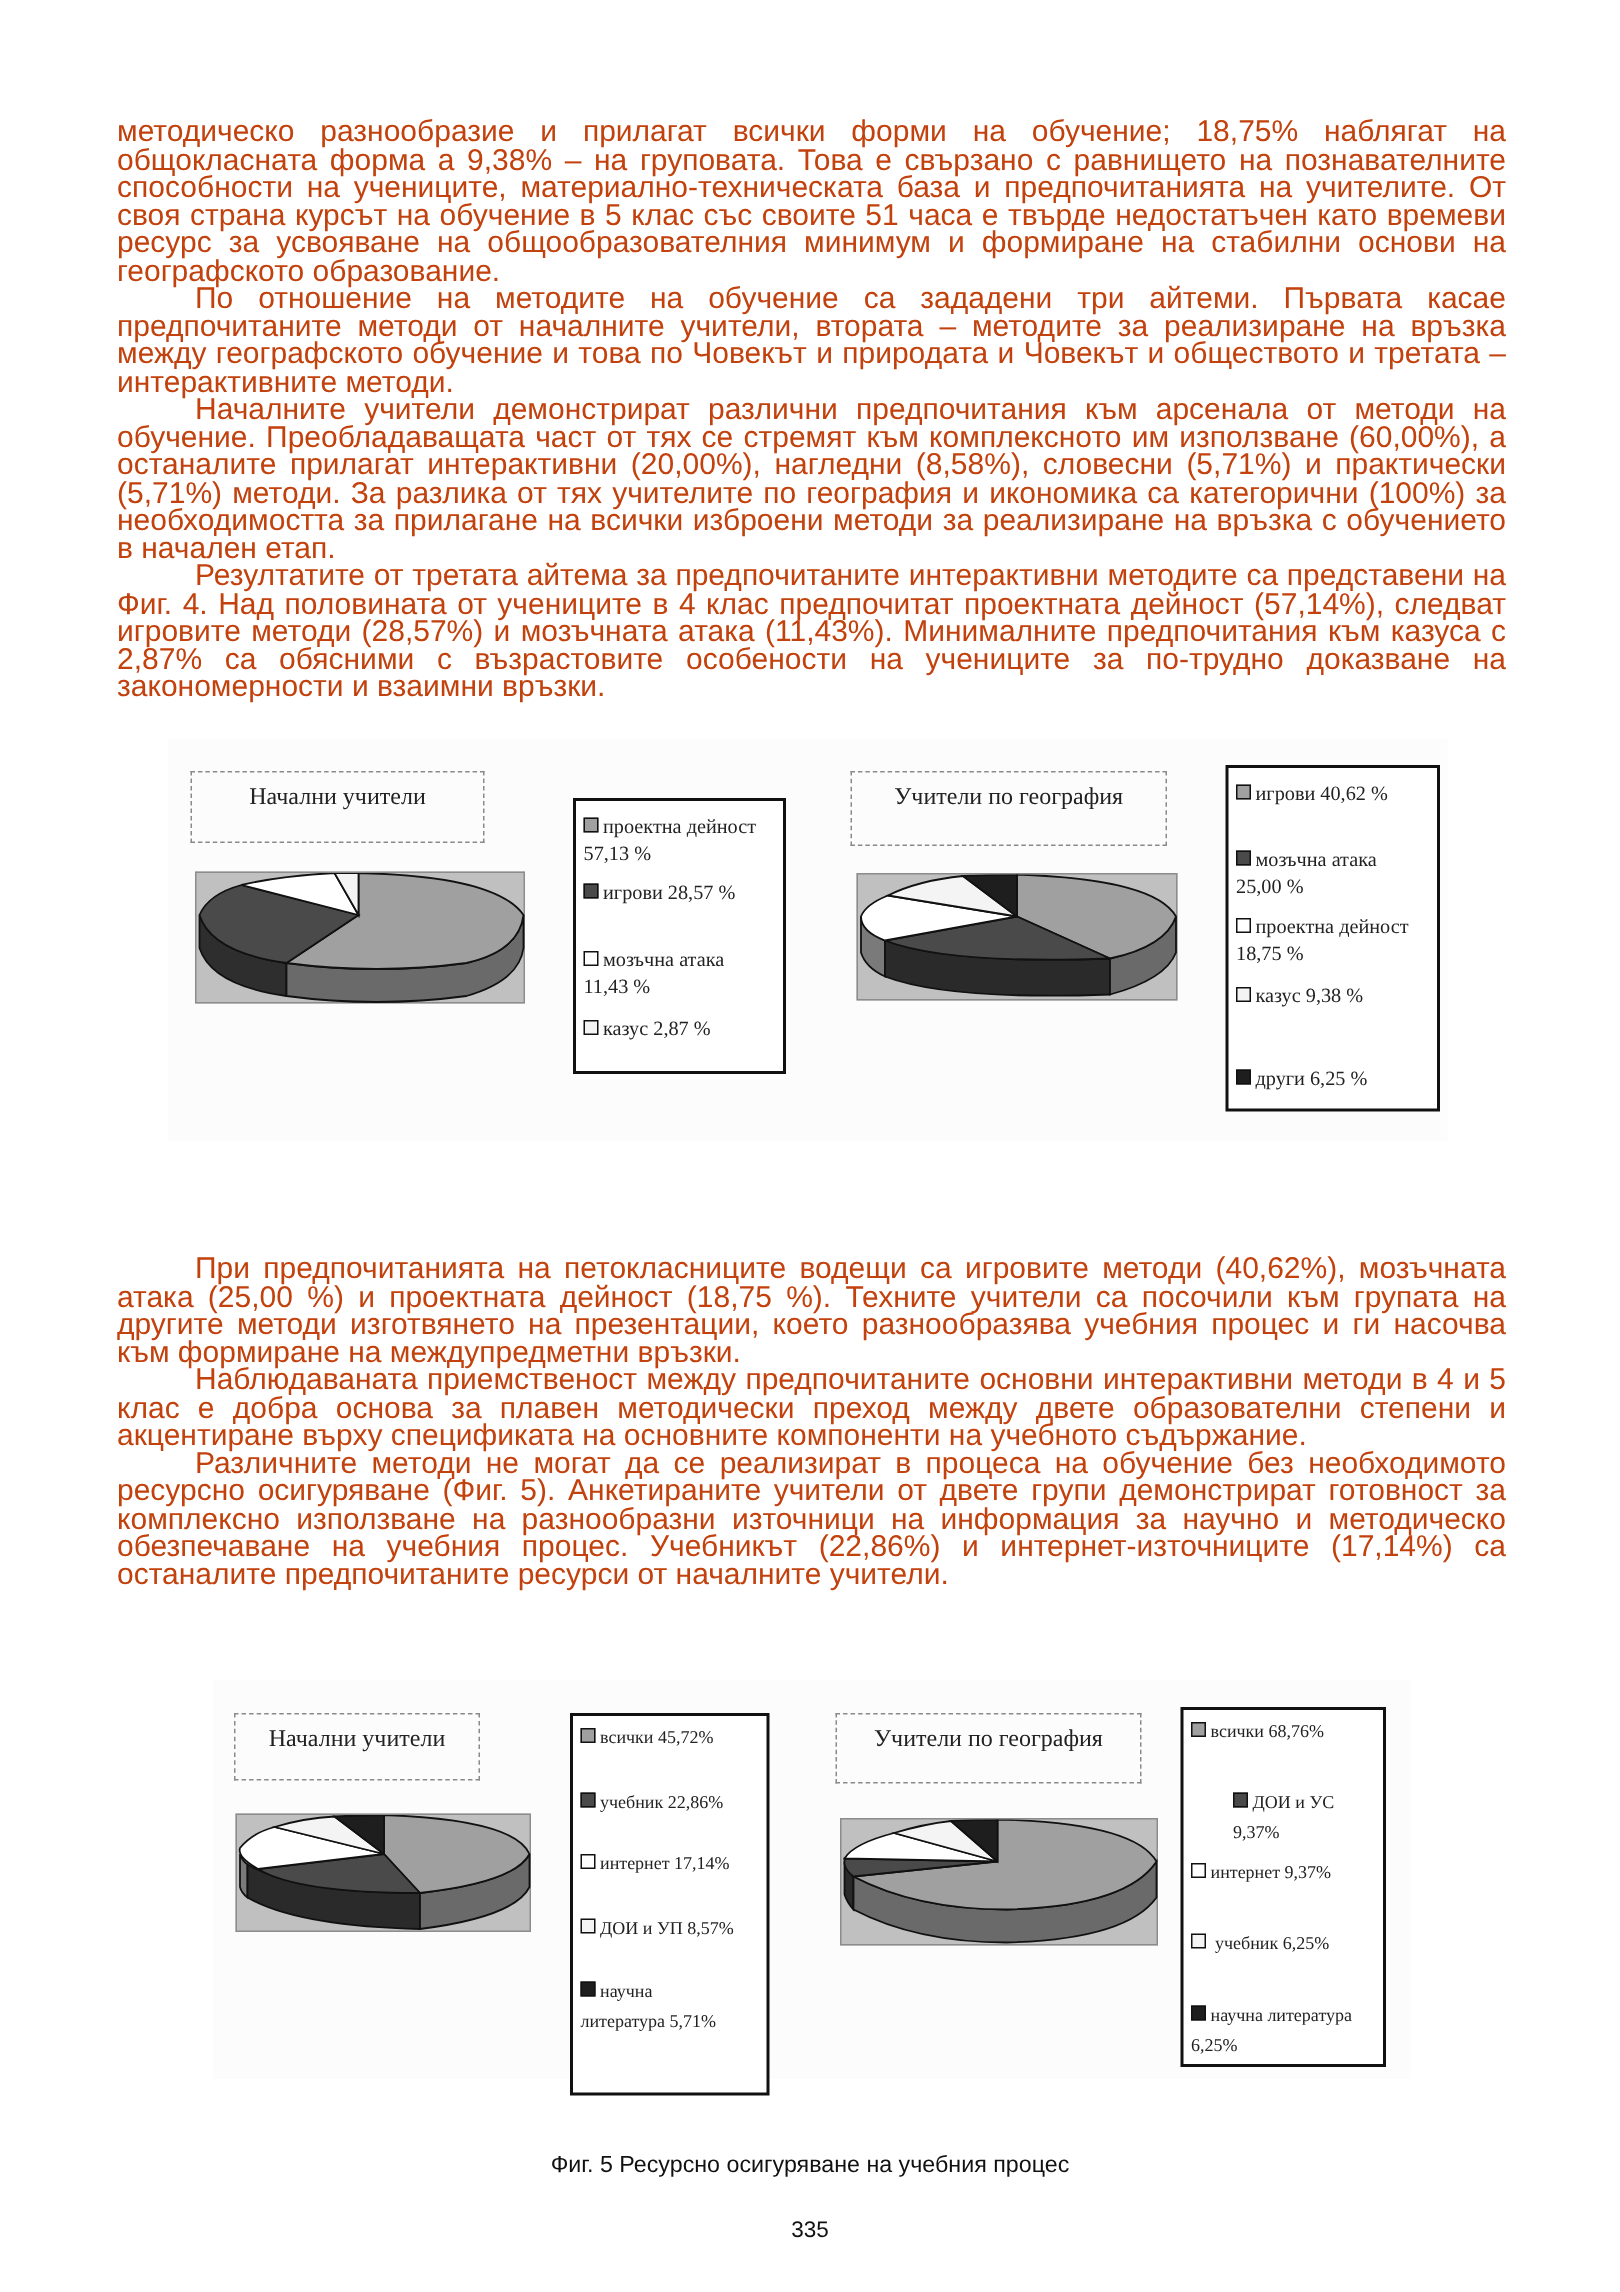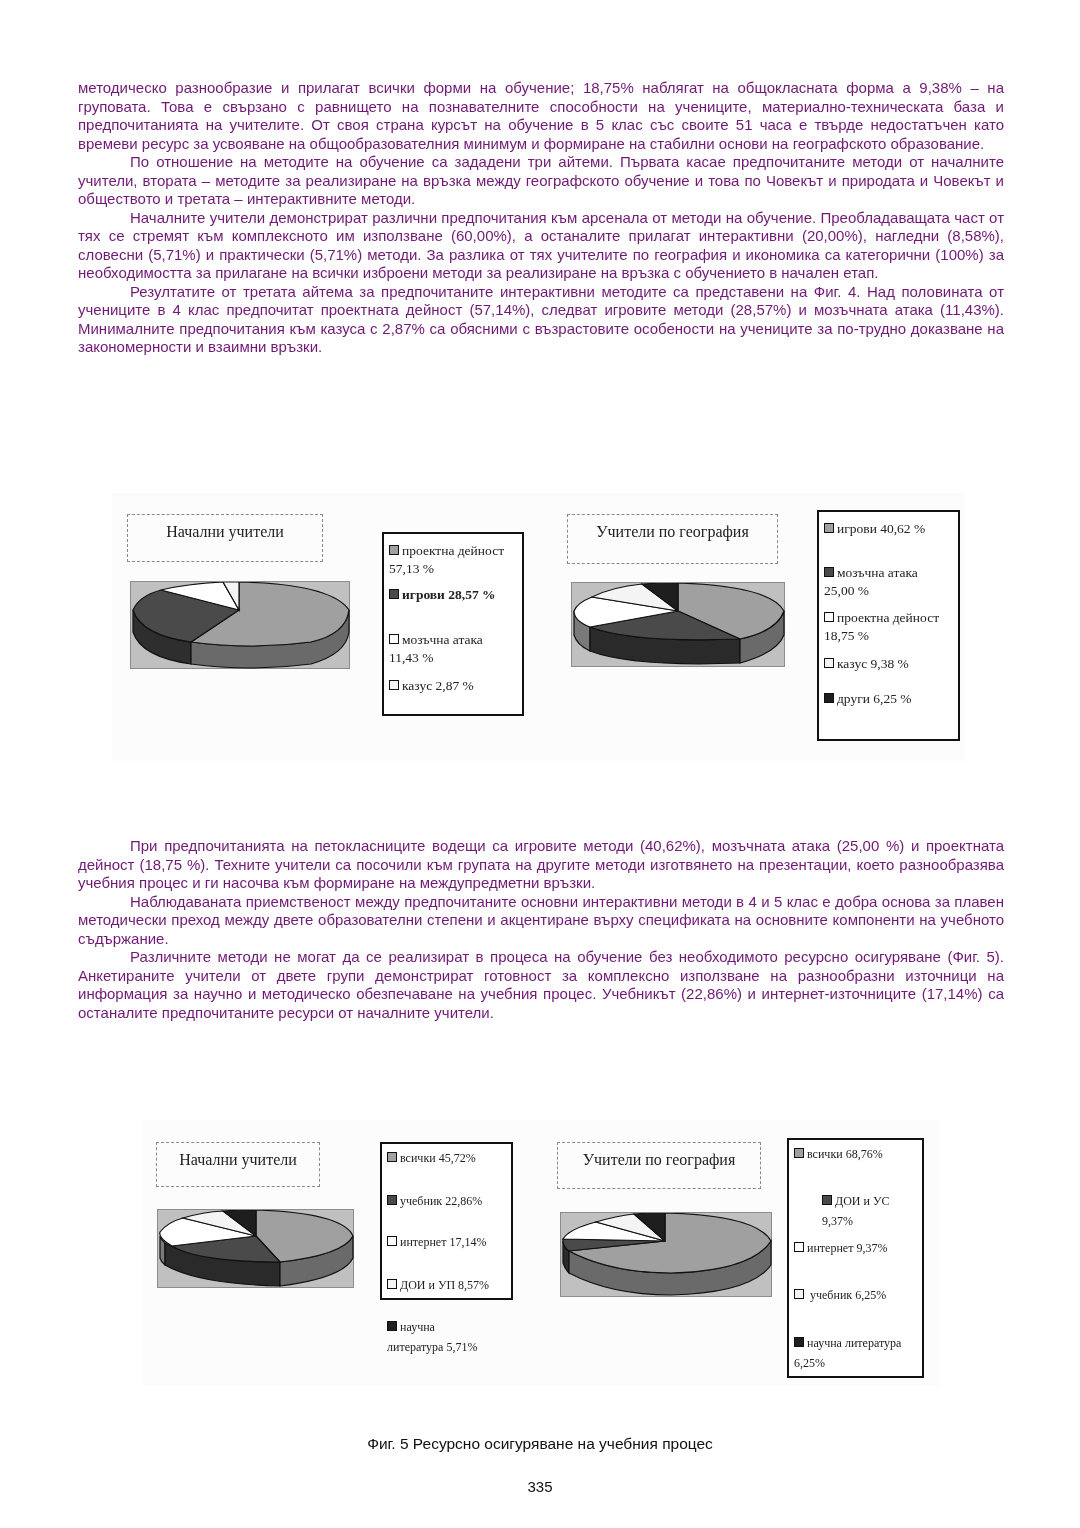--- a/index.html
+++ b/index.html
@@ -3,23 +3,23 @@
 <meta charset="utf-8">
 <style>
   html, body { margin: 0; padding: 0; background: #ffffff; }
   body { width: 1080px; height: 1528px; position: relative; overflow: hidden; }
   .page { position: absolute; left: 0; top: 0; width: 1080px; height: 1528px; }
   .body-text {
     position: absolute;
     left: 78px;
     width: 926px;
     font-family: "Liberation Sans", sans-serif;
-    font-size: 15px;
+    font-size: 20px;
     line-height: 18.5px;
-    color: #701a75;
+    color: #c2410c;
     text-align: justify;
   }
   .body-text p { margin: 0; text-indent: 52px; }
   .body-text p.noindent { text-indent: 0; }
   #block1 { top: 79px; }
   #block2 { top: 837px; }
 
   .figure-panel {
     position: absolute;
     background: #fcfcfc;
@@ -95,21 +95,21 @@
 
         <path d="M108 28 L108 0 Q200 2 218 28 Q215 52 180 60 Q120 68 60 60 Z" fill="#a0a0a0" stroke="#111" stroke-width="1.2"></path>
         <path d="M108 28 L60 60 Q10 53 2 28 Q8 14 30 8 Z" fill="#4a4a4a" stroke="#111" stroke-width="1.2"></path>
         <path d="M108 28 L30 8 Q55 2 92 0 Z" fill="#ffffff" stroke="#111" stroke-width="1.2"></path>
         <path d="M108 28 L92 0 L108 0 Z" fill="#f4f4f4" stroke="#111" stroke-width="1.2"></path>
       </svg>
     </div>
     <div class="legend" style="left:270px; top:39px; width:142px; height:184px;">
       <div class="legend-item" style="top:8px;"><span class="swatch" style="background:#a0a0a0"></span><span class="legend-text">проектна дейност
 57,13 %</span></div>
-      <div class="legend-item" style="top:52px;font-weight:bold;"><span class="swatch" style="background:#4a4a4a"></span><span class="legend-text">игрови 28,57 %</span></div>
+      <div class="legend-item" style="top:52px;"><span class="swatch" style="background:#4a4a4a"></span><span class="legend-text">игрови 28,57 %</span></div>
       <div class="legend-item" style="top:97px;"><span class="swatch" style="background:#ffffff"></span><span class="legend-text">мозъчна атака
 11,43 %</span></div>
       <div class="legend-item" style="top:143px;"><span class="swatch" style="background:#f4f4f4"></span><span class="legend-text">казус 2,87 %</span></div>
     </div>
 
     <div class="chart-title-box" style="left:455px; top:21px; width:211px; height:50px;">Учители по география</div>
     <div class="pie-plot" style="left:459px; top:89px; width:214px; height:85px;">
       <svg width="214" height="85" viewBox="0 0 214 85">
 
         <path d="M2 28 L2 52 Q5 62 18 68 L18 44 Q5 38 2 28 Z" fill="#7a7a7a" stroke="#111" stroke-width="1.2"></path>
@@ -123,21 +123,21 @@
         <path d="M106 28 L70 1 Q88 0 106 0 Z" fill="#1e1e1e" stroke="#111" stroke-width="1.2"></path>
       </svg>
     </div>
     <div class="legend" style="left:705px; top:17px; width:143px; height:231px;">
       <div class="legend-item" style="top:8px;"><span class="swatch" style="background:#a0a0a0"></span><span class="legend-text">игрови 40,62 %</span></div>
       <div class="legend-item" style="top:52px;"><span class="swatch" style="background:#4a4a4a"></span><span class="legend-text">мозъчна атака
 25,00 %</span></div>
       <div class="legend-item" style="top:97px;"><span class="swatch" style="background:#ffffff"></span><span class="legend-text">проектна дейност
 18,75 %</span></div>
       <div class="legend-item" style="top:143px;"><span class="swatch" style="background:#f4f4f4"></span><span class="legend-text">казус 9,38 %</span></div>
-      <div class="legend-item" style="top:178px;"><span class="swatch" style="background:#1e1e1e"></span><span class="legend-text">други 6,25 %</span></div>
+      <div class="legend-item" style="top:198px;"><span class="swatch" style="background:#1e1e1e"></span><span class="legend-text">други 6,25 %</span></div>
     </div>
   </div>
 
   <div class="body-text" id="block2">
     <p>При предпочитанията на петокласниците водещи са игровите методи (40,62%), мозъчната атака (25,00 %) и проектната дейност (18,75 %). Техните учители са посочили към групата на другите методи изготвянето на презентации, което разнообразява учебния процес и ги насочва към формиране на междупредметни връзки.</p>
     <p>Наблюдаваната приемственост между предпочитаните основни интерактивни методи в 4 и 5 клас е добра основа за плавен методически преход между двете образователни степени и акцентиране върху спецификата на основните компоненти на учебното съдържание.</p>
     <p>Различните методи не могат да се реализират в процеса на обучение без необходимото ресурсно осигуряване (Фиг. 5). Анкетираните учители от двете групи демонстрират готовност за комплексно използване на разнообразни източници на информация за научно и методическо обезпечаване на учебния процес. Учебникът (22,86%) и интернет-източниците (17,14%) са останалите предпочитаните ресурси от началните учители.</p>
   </div>
 
   <div class="figure-panel" id="fig5">
@@ -150,21 +150,21 @@
         <path d="M7 33 L7 55 Q40 74 122 76 L122 52 Q40 52 7 33 Z" fill="#2a2a2a" stroke="#111" stroke-width="1.2"></path>
         <path d="M122 52 L122 76 Q185 68 195 48 L195 26 Q185 45 122 52 Z" fill="#6a6a6a" stroke="#111" stroke-width="1.2"></path>
 
         <path d="M98 26 L98 0 Q185 3 195 26 Q185 45 122 52 Z" fill="#a0a0a0" stroke="#111" stroke-width="1.2"></path>
         <path d="M98 26 L122 52 Q40 52 14 36 Z" fill="#4a4a4a" stroke="#111" stroke-width="1.2"></path>
         <path d="M98 26 L14 36 Q0 28 2 22 Q10 12 25 8 Z" fill="#ffffff" stroke="#111" stroke-width="1.2"></path>
         <path d="M98 26 L25 8 Q45 2 65 1 Z" fill="#f4f4f4" stroke="#111" stroke-width="1.2"></path>
         <path d="M98 26 L65 1 Q82 0 98 0 Z" fill="#1e1e1e" stroke="#111" stroke-width="1.2"></path>
       </svg>
     </div>
-    <div class="legend" style="left:238px; top:22px; width:133px; height:158px;">
+    <div class="legend" style="left:238px; top:22px; width:133px; height:255px;">
       <div class="legend-item small" style="top:4px;"><span class="swatch" style="background:#a0a0a0"></span><span class="legend-text">всички 45,72%</span></div>
       <div class="legend-item small" style="top:47px;"><span class="swatch" style="background:#4a4a4a"></span><span class="legend-text">учебник 22,86%</span></div>
       <div class="legend-item small" style="top:88px;"><span class="swatch" style="background:#ffffff"></span><span class="legend-text">интернет 17,14%</span></div>
       <div class="legend-item small" style="top:131px;"><span class="swatch" style="background:#f4f4f4"></span><span class="legend-text">ДОИ и УП 8,57%</span></div>
       <div class="legend-item small" style="top:173px;"><span class="swatch" style="background:#1e1e1e"></span><span class="legend-text">научна
 литература 5,71%</span></div>
     </div>
 
     <div class="chart-title-box" style="left:415px; top:22px; width:204px; height:47px;">Учители по география</div>
     <div class="pie-plot" style="left:418px; top:92px; width:212px; height:85px;">

